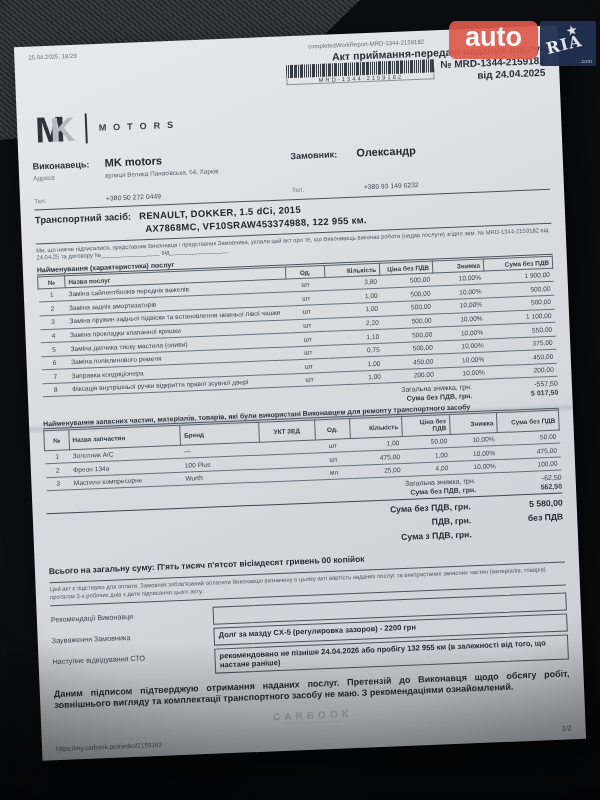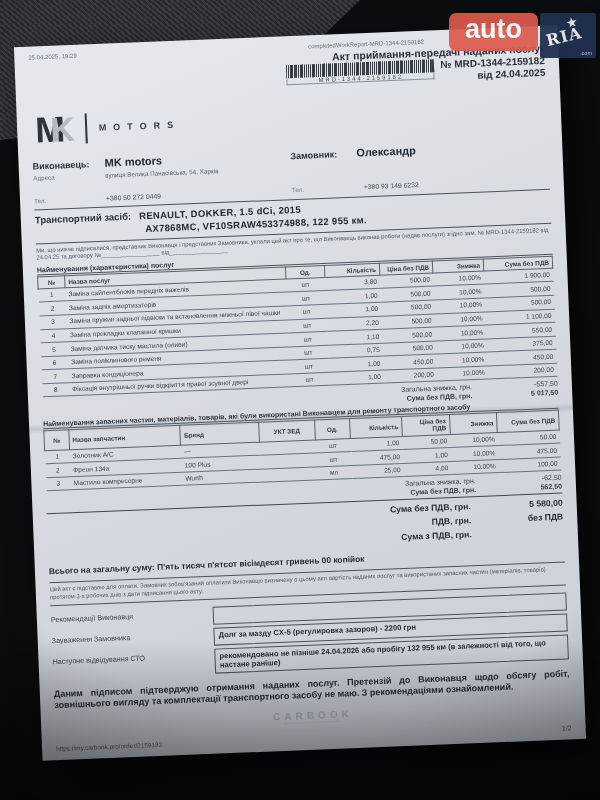--- a/index.html
+++ b/index.html
@@ -126,21 +126,21 @@
   
   .sign-note{margin-top:9px;font-size:9px;font-weight:bold;color:#262c34;line-height:1.3;text-align:justify;}
   
   .paper-footer{position:absolute;left:14px;right:14px;bottom:8px;}
   .watermark{TEXT-align:center;text-align:center;font-size:10px;letter-spacing:4px;color:#a8aeb6;font-weight:bold;margin-bottom:10px;}
   .watermark-sub{height:2px;width:56px;margin:1px auto 0;border-top:1px dotted #b6bcc3;}
   .footer-row{display:flex;justify-content:space-between;align-items:flex-end;}
   .footer-url{font-size:6.4px;color:#565e68;}
   .footer-page{font-size:7px;color:#4b535c;}
   
-  .brand{position:absolute;top:13px;right:4px;display:flex;align-items:flex-start;z-index:6;}
+  .brand{position:absolute;top:21px;right:4px;display:flex;align-items:flex-start;z-index:6;}
   .brand-auto{
     background:#dd5a4d;color:#fff;font-size:27px;font-weight:bold;
     padding:2px 16px 6px 16px;border-radius:7px;line-height:1.1;opacity:.92;
   }
   .brand-ria{
     width:56px;height:45px;background:#20304f;margin-left:2px;border-radius:2px;
     position:relative;overflow:hidden;opacity:.95;
   }
   .brand-ria .star{position:absolute;top:2px;left:26px;color:#e8ecf2;font-size:13px;transform:rotate(-12deg);}
   .brand-ria .ria-text{

